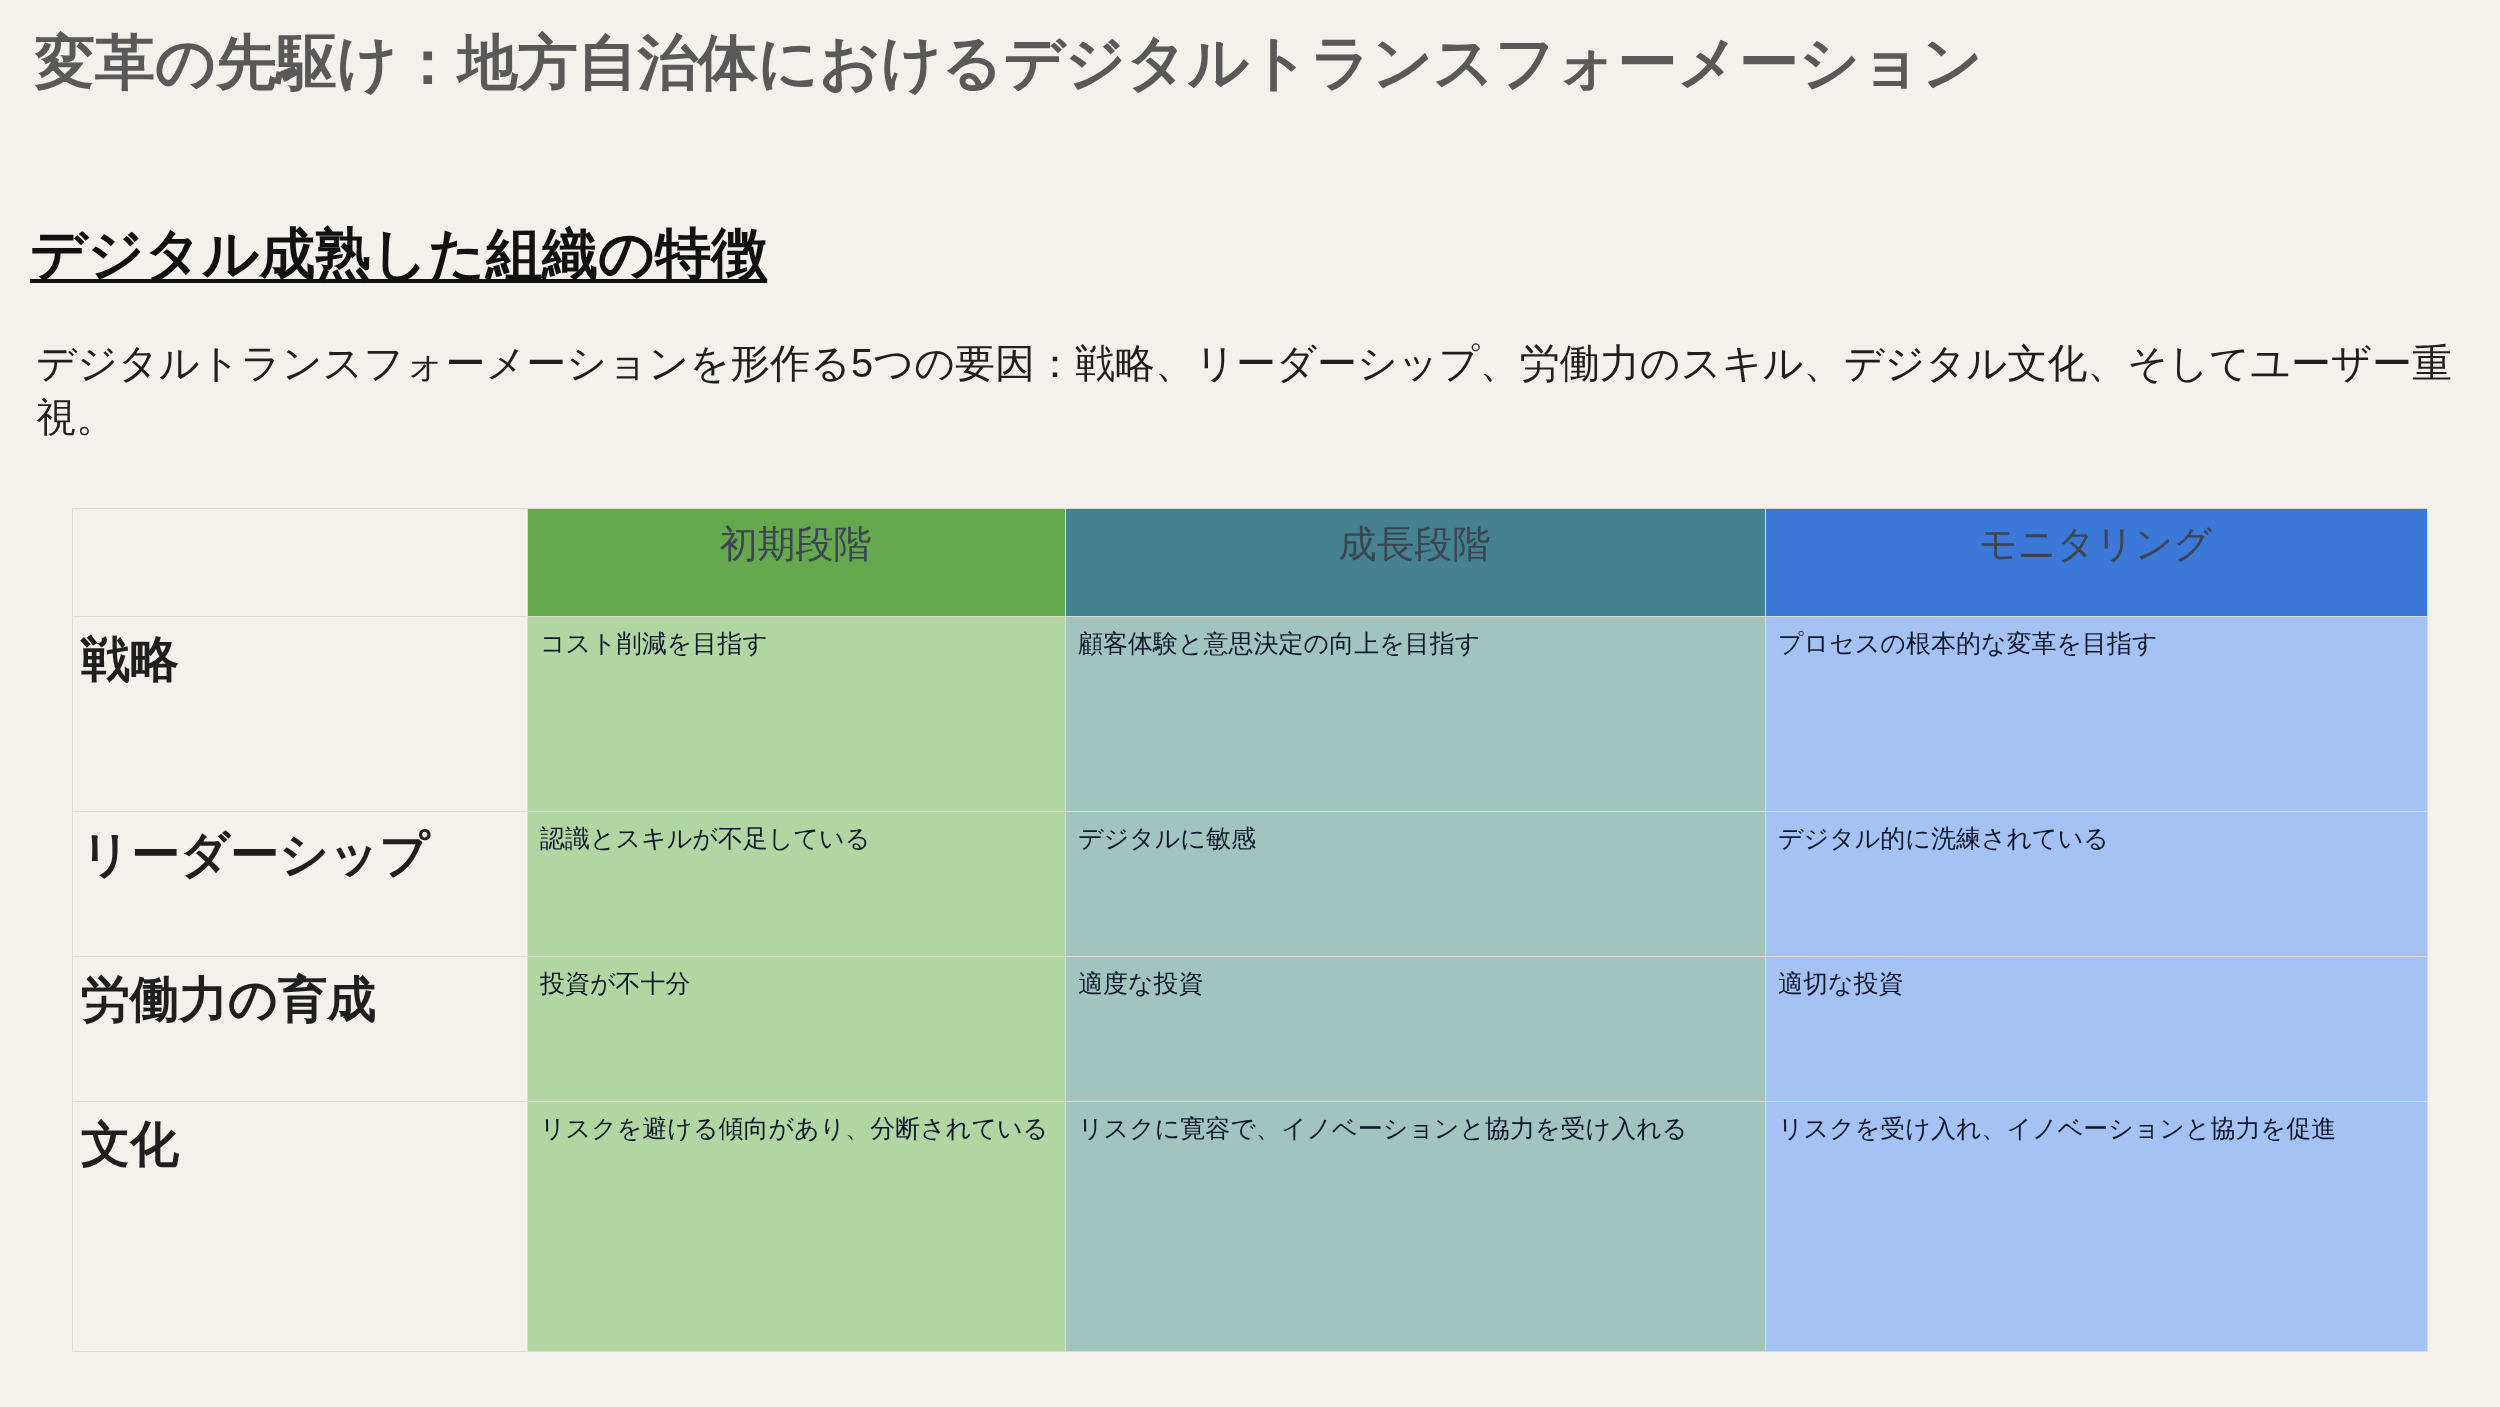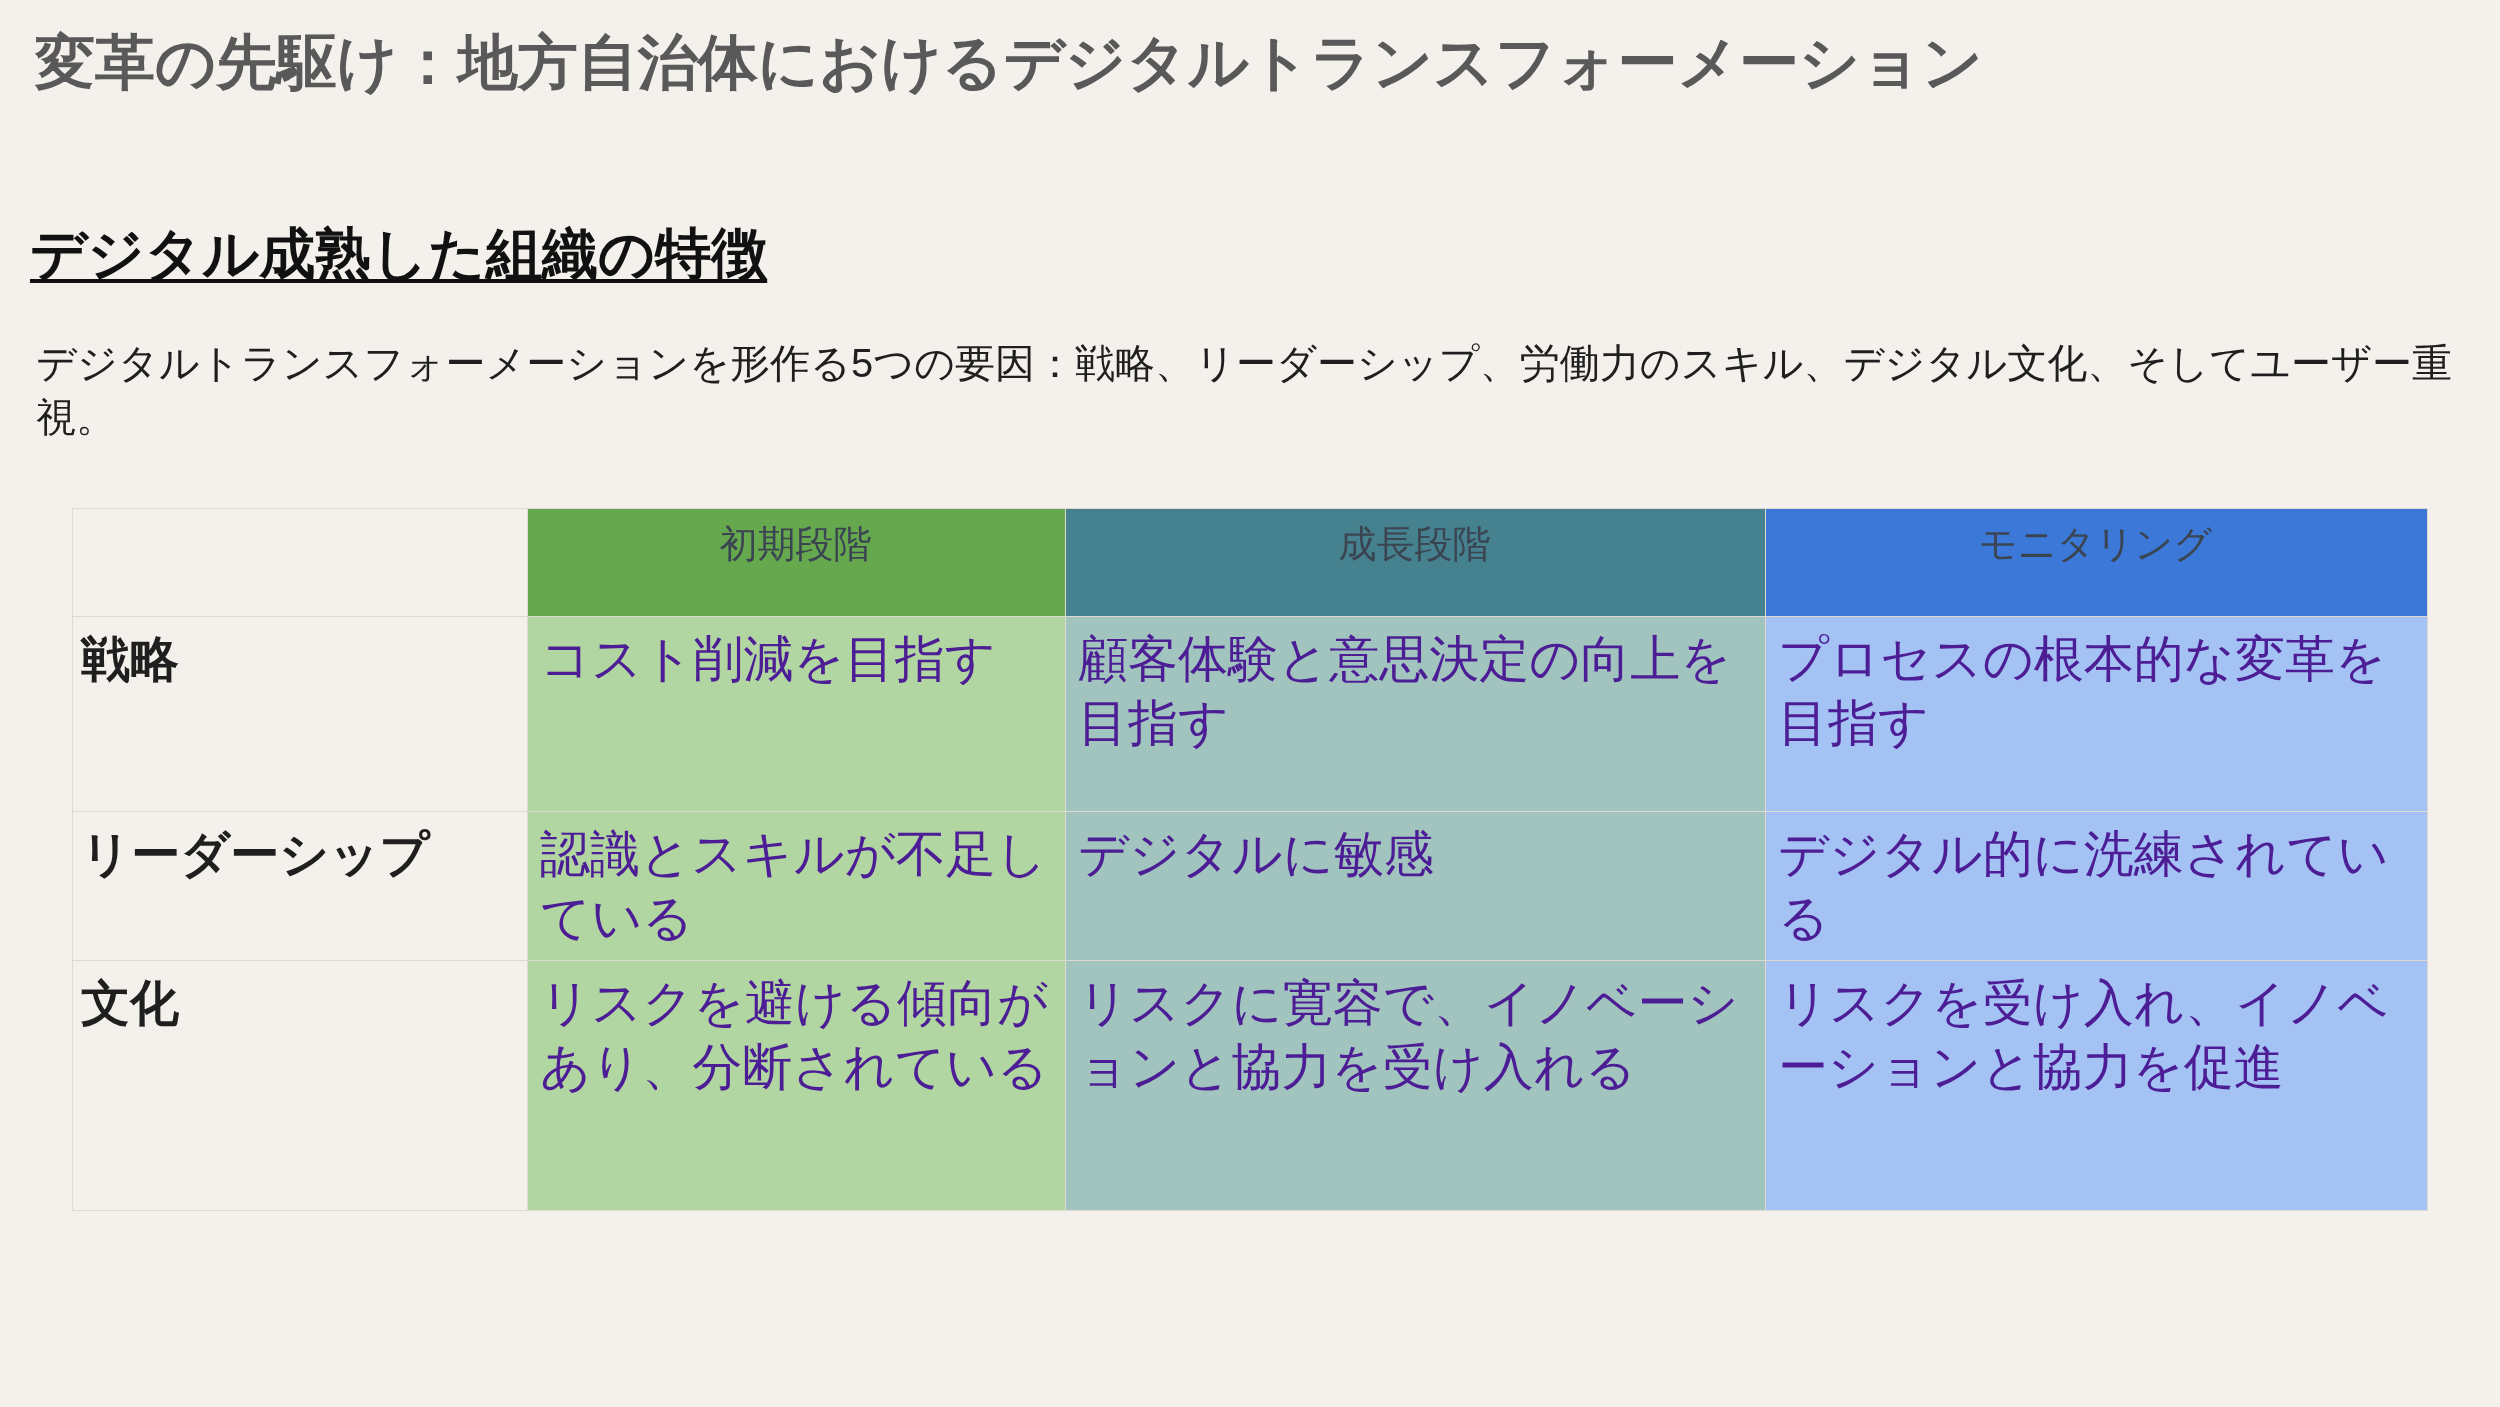--- a/index.html
+++ b/index.html
@@ -95,23 +95,23 @@
 
   tbody th.rowlabel {
     text-align: left;
     font-size: 49px;
     font-weight: bold;
     color: #1f1f1f;
     background: #f4f1ec;
     padding-left: 8px;
   }
   tbody td {
-    font-size: 50px;
+    font-size: 25px;
     line-height: 1.28;
-    color: #4c1d95;
+    color: #0f172a;
   }
   tbody td.col-initial { background: #b2d6a2; }
   tbody td.col-growth  { background: #a2c4bf; }
   tbody td.col-monitor { background: #a4c2f4; margin-left: 31px; }
 
   tr.r-strategy   th, tr.r-strategy   td { height: 195px; }
   tr.r-leadership th, tr.r-leadership td { height: 145px; }
   tr.r-workforce  th, tr.r-workforce  td { height: 145px; }
   tr.r-userfocus  th, tr.r-userfocus  td { height: 145px; }
   tr.r-culture    th, tr.r-culture    td { height: 250px; }
@@ -148,20 +148,26 @@
         <td class="col-initial">コスト削減を目指す</td>
         <td class="col-growth">顧客体験と意思決定の向上を目指す</td>
         <td class="col-monitor">プロセスの根本的な変革を目指す</td>
       </tr>
       <tr class="r-leadership">
         <th class="rowlabel">リーダーシップ</th>
         <td class="col-initial">認識とスキルが不足している</td>
         <td class="col-growth">デジタルに敏感</td>
         <td class="col-monitor">デジタル的に洗練されている</td>
       </tr>
+      <tr class="r-workforce">
+        <th class="rowlabel">労働力の育成</th>
+        <td class="col-initial">投資が不十分</td>
+        <td class="col-growth">適度な投資</td>
+        <td class="col-monitor">適切な投資</td>
+      </tr>
       <tr class="r-culture">
         <th class="rowlabel">文化</th>
         <td class="col-initial">リスクを避ける傾向があり、分断されている</td>
         <td class="col-growth">リスクに寛容で、イノベーションと協力を受け入れる</td>
         <td class="col-monitor">リスクを受け入れ、イノベーションと協力を促進</td>
       </tr>
     </tbody>
   </table>
 
 </div>

